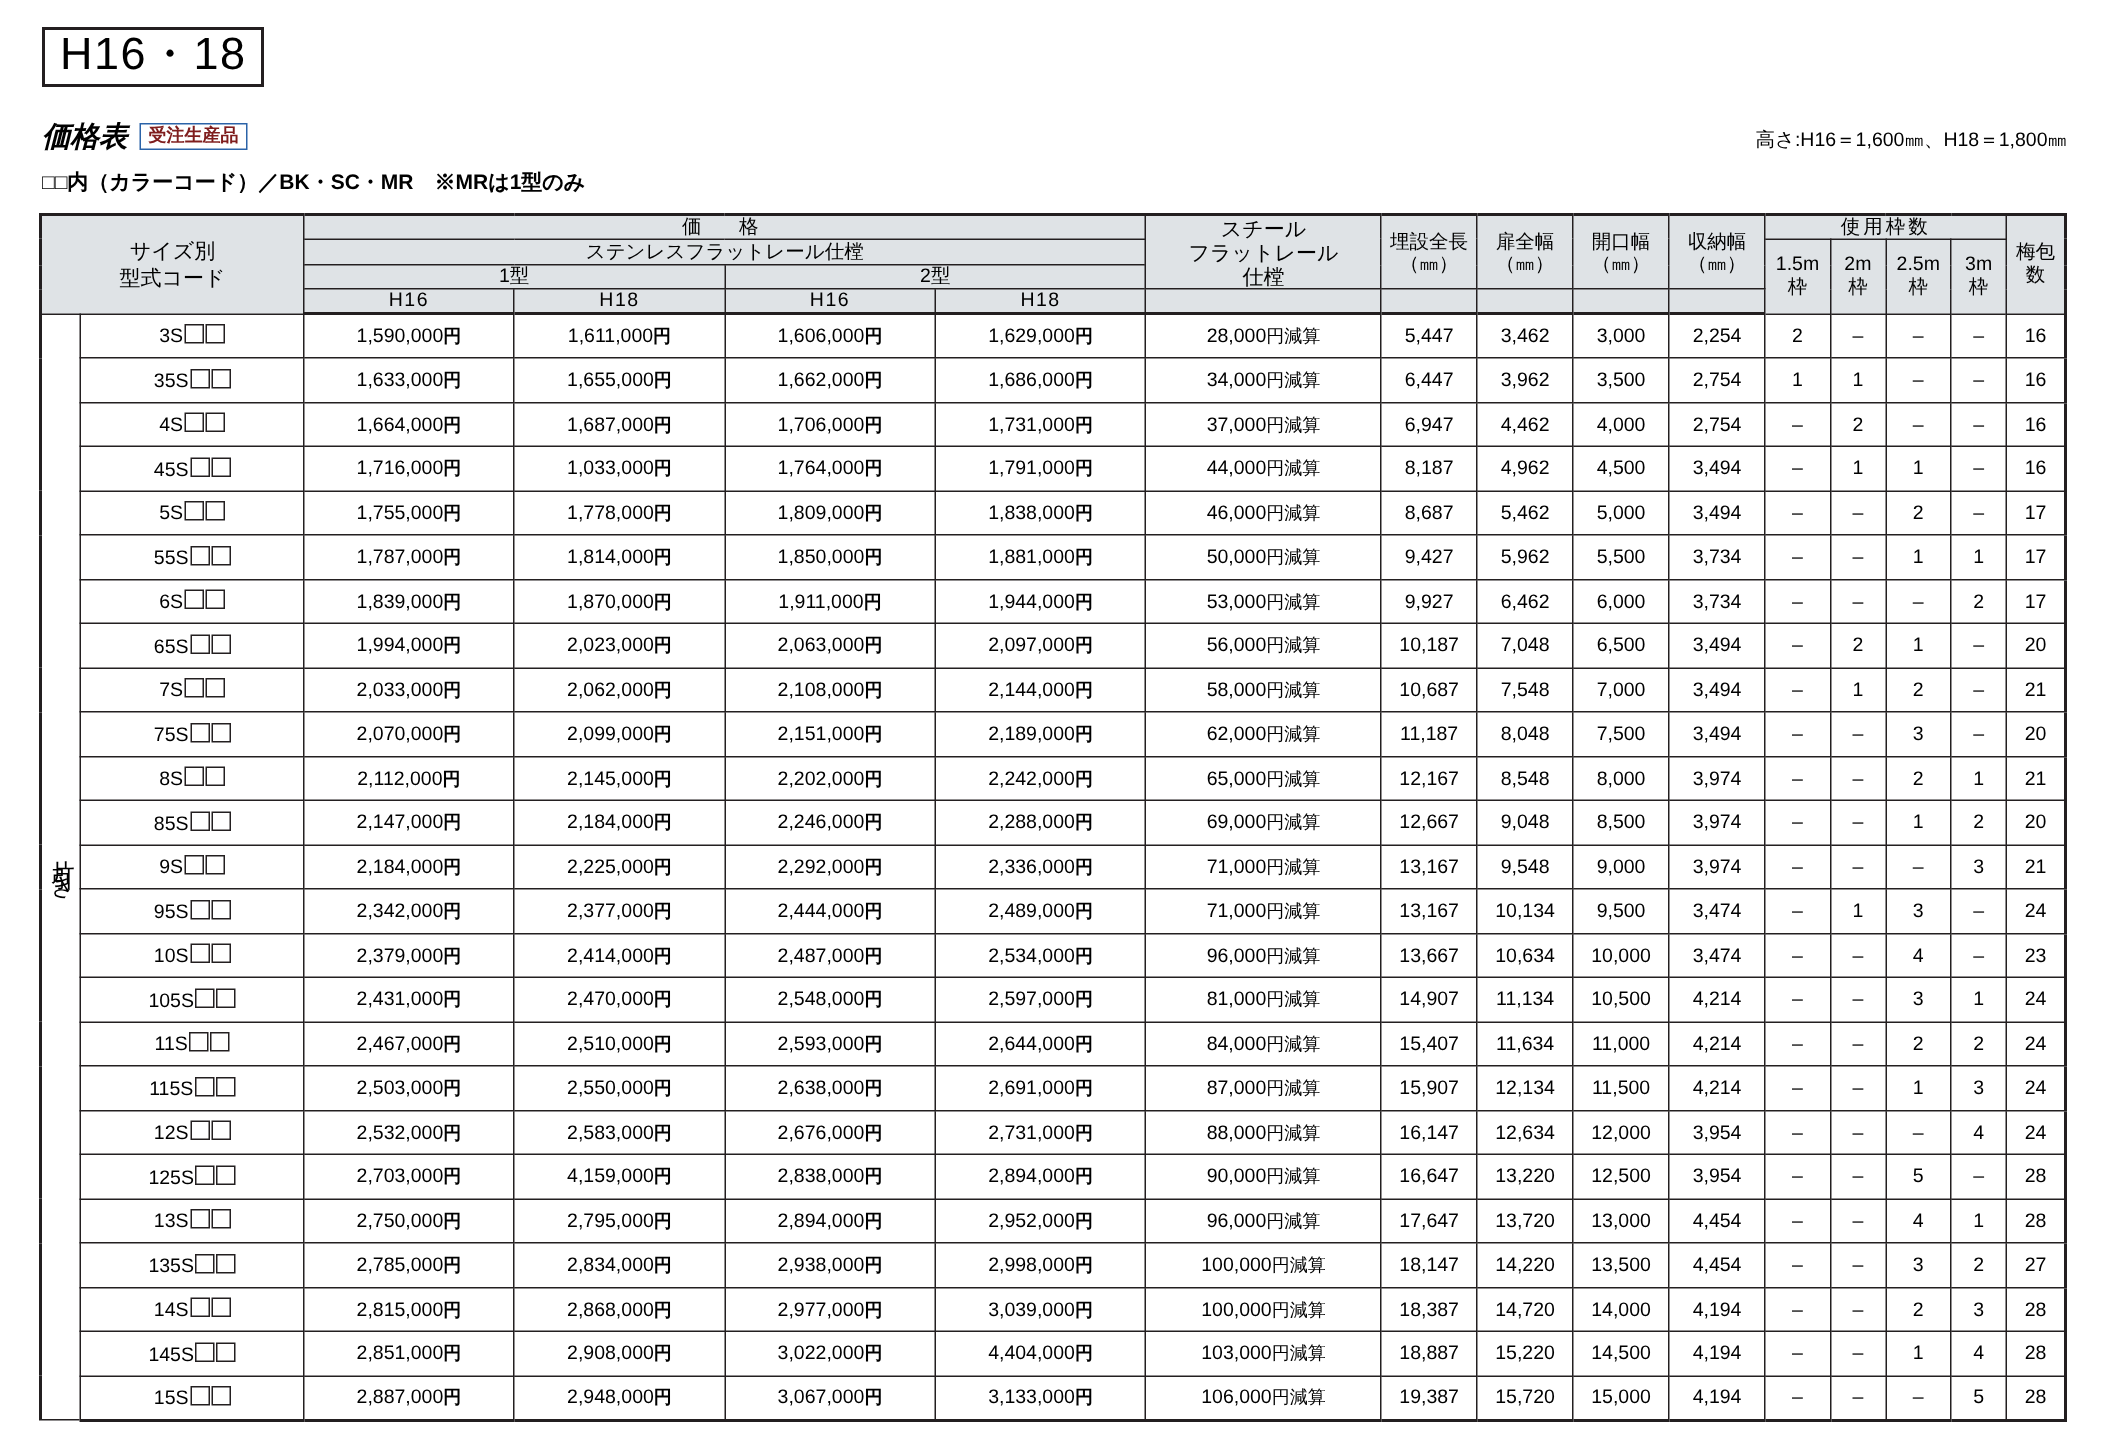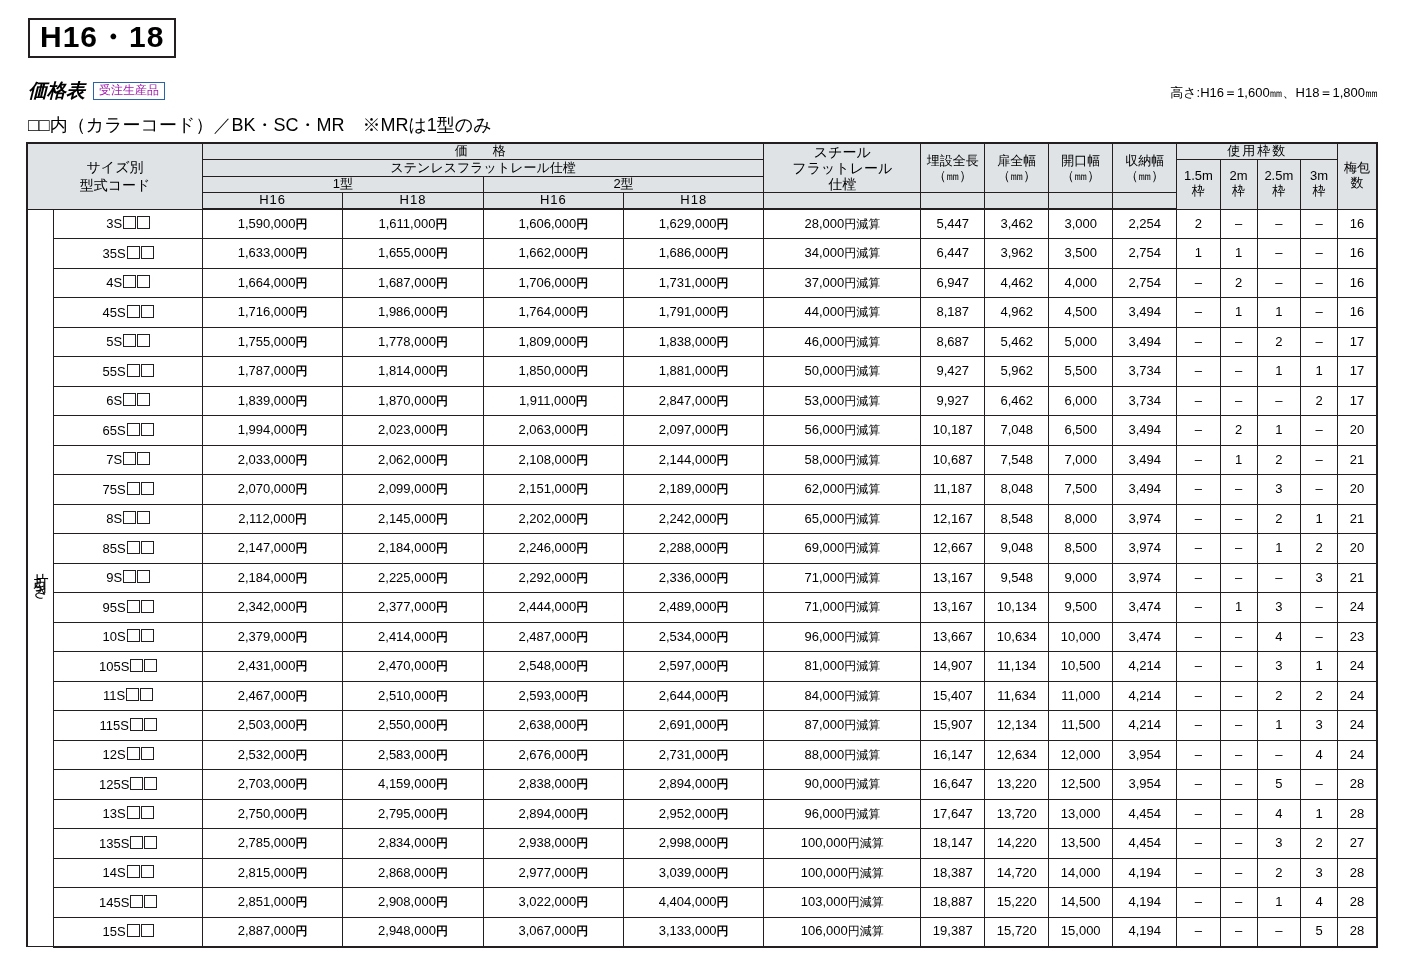--- a/index.html
+++ b/index.html
@@ -23,60 +23,61 @@
     padding: 0;
   }
   
   .title-box {
     position: absolute;
     left: 28px;
     top: 18px;
     border: 2px solid #231f20;
     padding: 2px 10px 4px 10px;
     font-size: 30px;
-    font-weight: bold;
+    font-weight: normal;
     letter-spacing: 1px;
     line-height: 1;
     font-family: "Liberation Sans", sans-serif;
   }
   .subtitle-row {
     position: absolute;
     left: 28px;
     top: 78px;
     display: flex;
     align-items: center;
     gap: 8px;
   }
   .subtitle {
     font-size: 19px;
     font-weight: bold;
     font-style: italic;
   }
   .order-badge {
     border: 1px solid #2b63a8;
-    color: #a21caf;
+    color: #7f1d1d;
     font-size: 12px;
     padding: 1px 5px 2px 5px;
     line-height: 1.1;
     white-space: nowrap;
+    font-weight: bold;
   }
   .height-note {
     position: absolute;
     right: 26px;
     top: 84px;
     font-size: 13px;
     letter-spacing: 0px;
     white-space: nowrap;
   }
   .color-note {
     position: absolute;
     left: 28px;
     top: 113px;
-    font-size: 18px;
-    font-weight: normal;
+    font-size: 14px;
+    font-weight: bold;
     white-space: nowrap;
     text-align: center;
   }
 
   
   .table-wrap {
     position: absolute;
     left: 26px;
     top: 142px;
     width: 1352px;
@@ -364,21 +365,21 @@
             <td class="num">2,754</td>
             <td class="num small-num">–</td>
             <td class="num small-num">2</td>
             <td class="num small-num">–</td>
             <td class="num small-num">–</td>
             <td class="num small-num outer-right">16</td>
           </tr>
           <tr class="row-h">
             <td class="row-code"><span>45S</span><span class="sq"></span><span class="sq"></span></td>
             <td class="price-cell"><span>1,716,000</span><span class="yen">円</span></td>
-            <td class="price-cell"><span>1,986,000</span><span class="yen">円</span></td>
+            <td class="price-cell"><span>1,033,000</span><span class="yen">円</span></td>
             <td class="price-cell"><span>1,764,000</span><span class="yen">円</span></td>
             <td class="price-cell"><span>1,791,000</span><span class="yen">円</span></td>
             <td class="steel-cell"><span>44,000</span><span class="unit">円減算</span></td>
             <td class="num">8,187</td>
             <td class="num">4,962</td>
             <td class="num">4,500</td>
             <td class="num">3,494</td>
             <td class="num small-num">–</td>
             <td class="num small-num">1</td>
             <td class="num small-num">1</td>
@@ -417,21 +418,21 @@
             <td class="num small-num">–</td>
             <td class="num small-num">1</td>
             <td class="num small-num">1</td>
             <td class="num small-num outer-right">17</td>
           </tr>
           <tr class="row-h">
             <td class="row-code"><span>6S</span><span class="sq"></span><span class="sq"></span></td>
             <td class="price-cell"><span>1,839,000</span><span class="yen">円</span></td>
             <td class="price-cell"><span>1,870,000</span><span class="yen">円</span></td>
             <td class="price-cell"><span>1,911,000</span><span class="yen">円</span></td>
-            <td class="price-cell"><span>2,847,000</span><span class="yen">円</span></td>
+            <td class="price-cell"><span>1,944,000</span><span class="yen">円</span></td>
             <td class="steel-cell"><span>53,000</span><span class="unit">円減算</span></td>
             <td class="num">9,927</td>
             <td class="num">6,462</td>
             <td class="num">6,000</td>
             <td class="num">3,734</td>
             <td class="num small-num">–</td>
             <td class="num small-num">–</td>
             <td class="num small-num">–</td>
             <td class="num small-num">2</td>
             <td class="num small-num outer-right">17</td>

